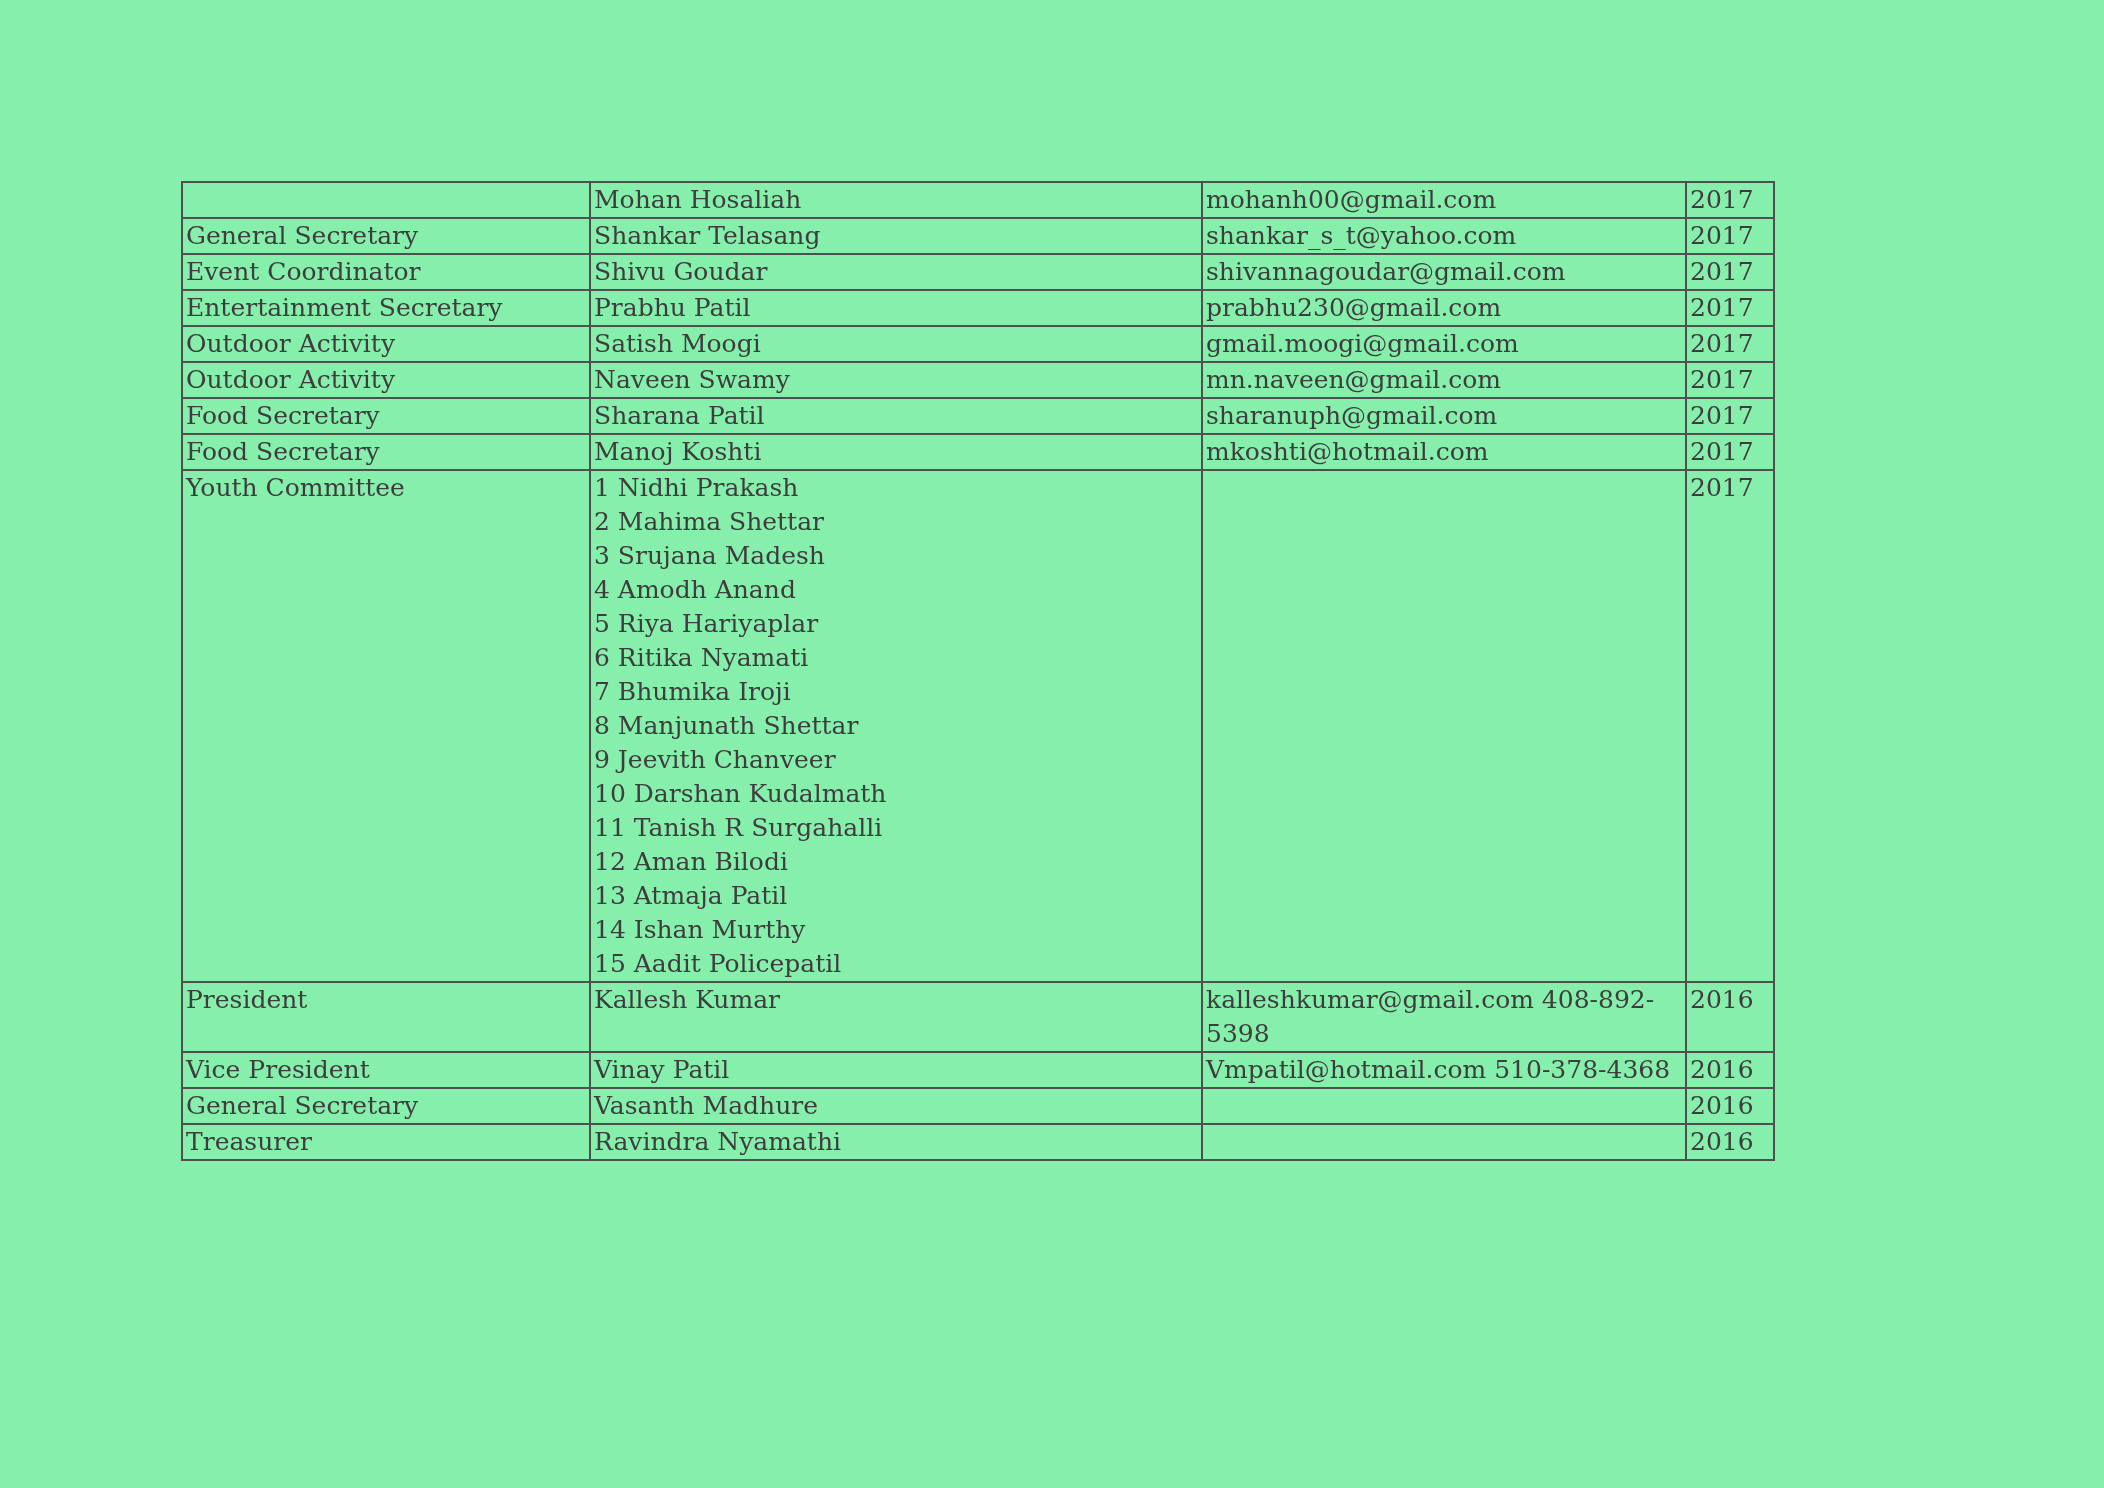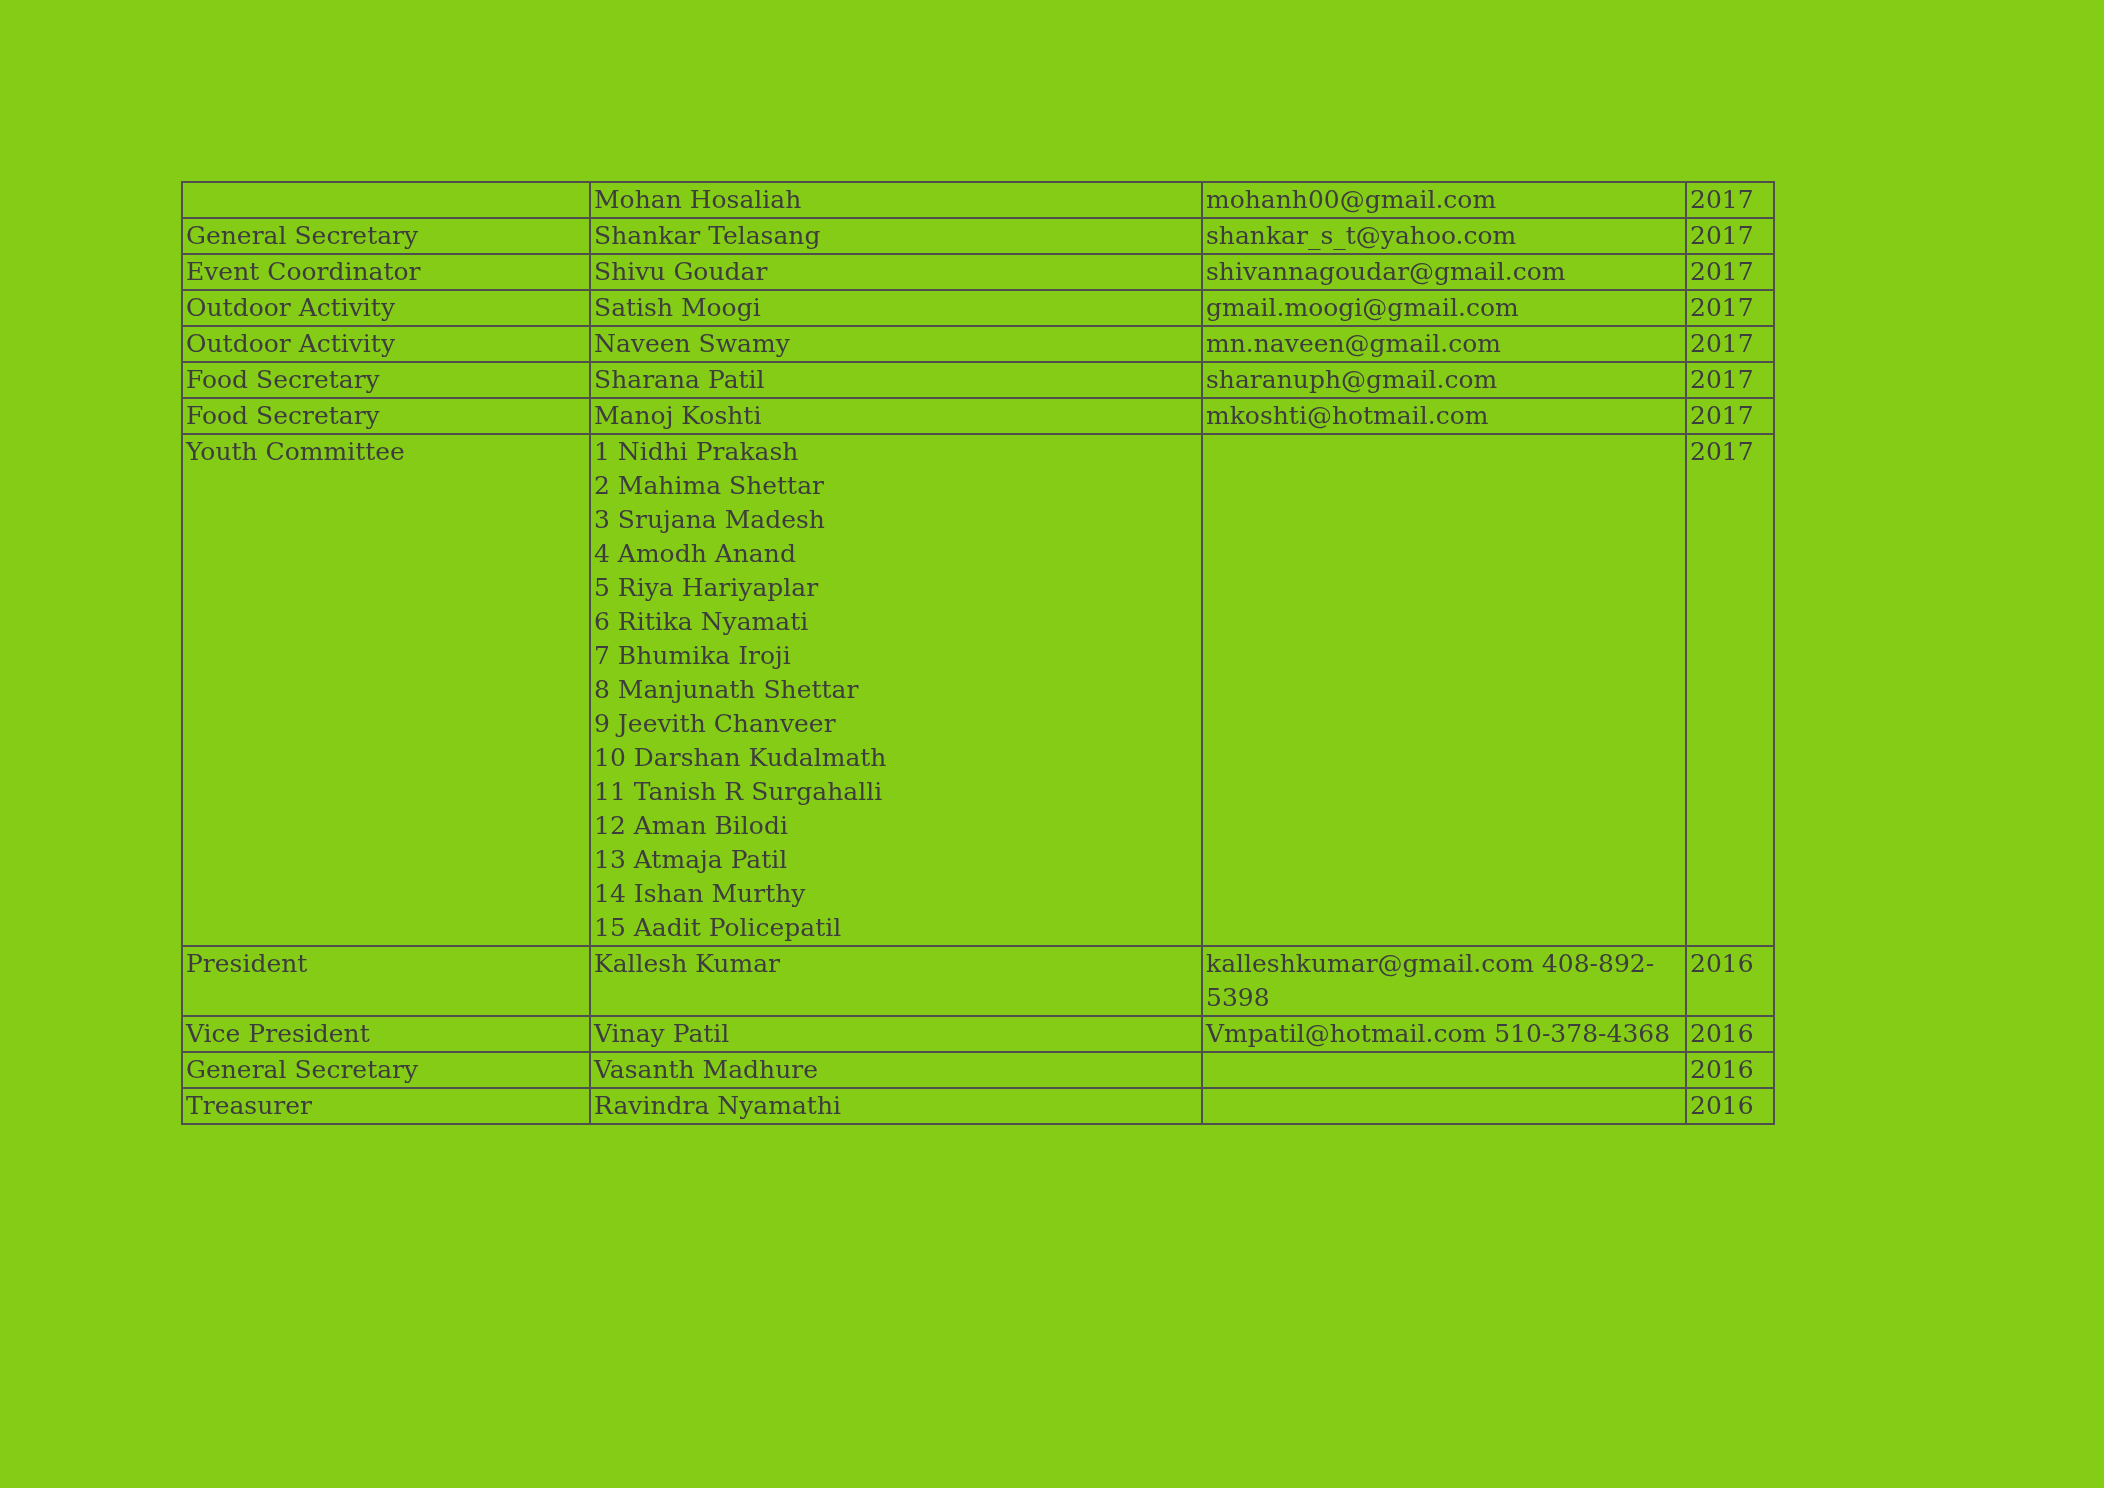--- a/index.html
+++ b/index.html
@@ -7,21 +7,21 @@
     padding: 0;
     background: #ffffff;
     width: 2104px;
     height: 1488px;
     overflow: hidden;
   }
   .page {
     position: relative;
     width: 2104px;
     height: 1488px;
-    background: #84cc16;
+    background: #86efac;
     font-family: "DejaVu Serif", serif;
   }
   table.committee-table {
     position: absolute;
     left: 181px;
     top: 181px;
     width: 1592px;
     border-collapse: collapse;
     table-layout: fixed;
     font-family: "DejaVu Serif", serif;
@@ -63,20 +63,26 @@
         <tr>
           <td>General Secretary</td>
           <td>Shankar Telasang</td>
           <td>shankar_s_t@yahoo.com</td>
           <td>2017</td>
         </tr>
         <tr>
           <td>Event Coordinator</td>
           <td>Shivu Goudar</td>
           <td>shivannagoudar@gmail.com</td>
+          <td>2017</td>
+        </tr>
+        <tr>
+          <td>Entertainment Secretary</td>
+          <td>Prabhu Patil</td>
+          <td>prabhu230@gmail.com</td>
           <td>2017</td>
         </tr>
         <tr>
           <td>Outdoor Activity</td>
           <td>Satish Moogi</td>
           <td>gmail.moogi@gmail.com</td>
           <td>2017</td>
         </tr>
         <tr>
           <td>Outdoor Activity</td>

